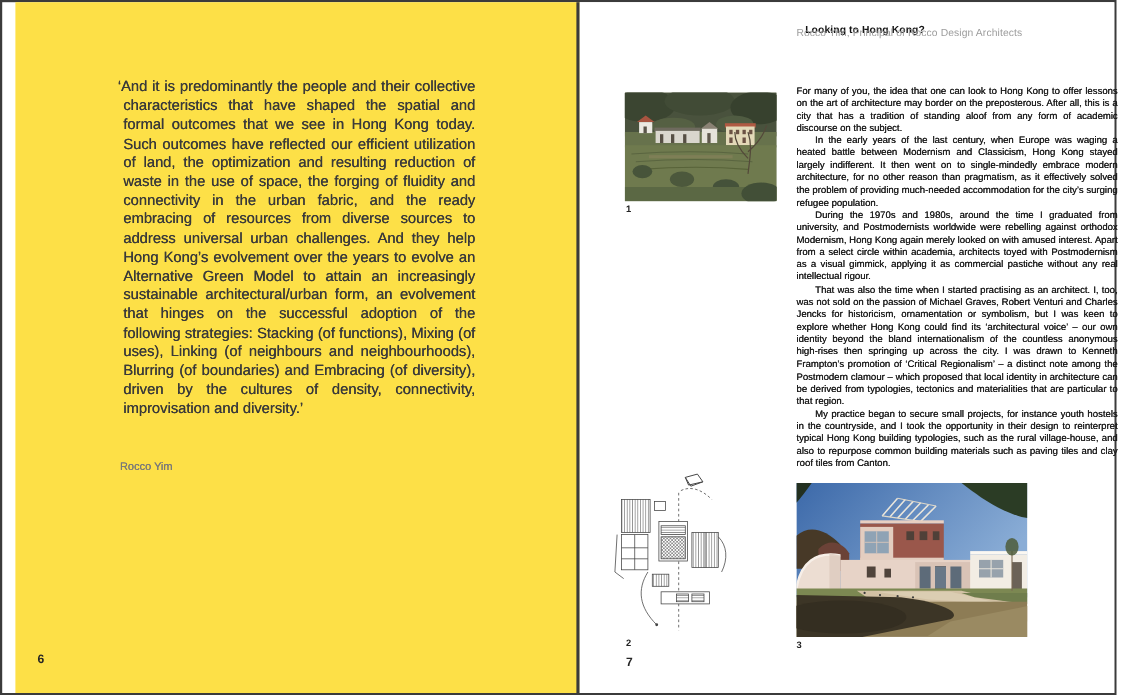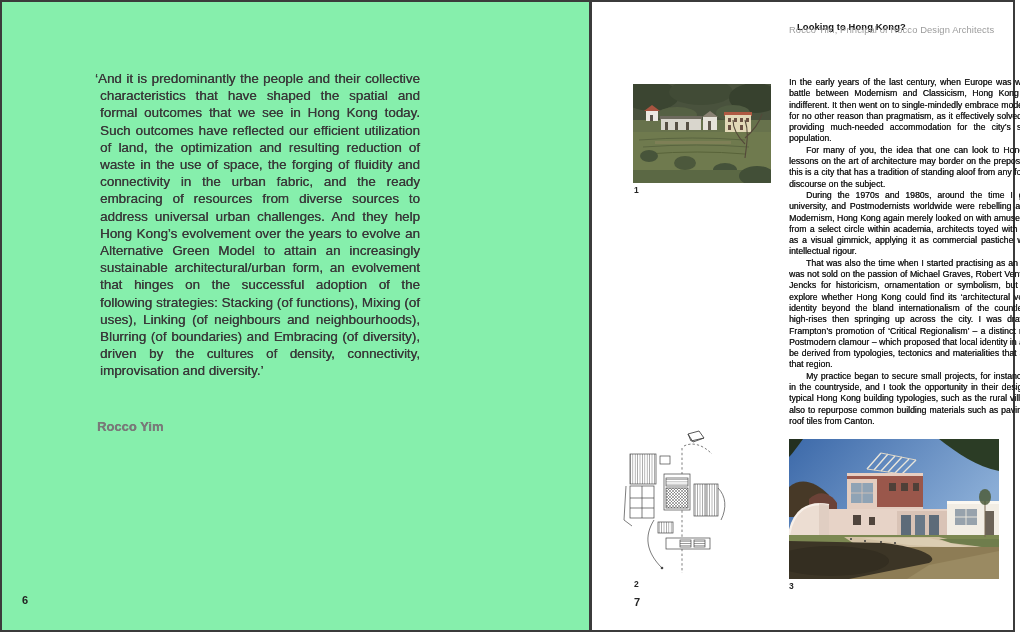--- a/index.html
+++ b/index.html
@@ -8,35 +8,36 @@
     background:#ffffff;
     font-family:"Liberation Sans", sans-serif;
   }
   .spread {
     position:absolute; left:0; top:0; width:1015px; height:632px;
     box-sizing:border-box; border:2px solid #3b3b3b;
     display:flex; background:#fff;
   }
   .page { position:relative; box-sizing:border-box; height:100%; }
   .page-left {
-    width:590px; flex:none; background:#86efac;
+    width:513px; flex:none; background:#fde047;
     border-right:3px solid #3b3b3b;
+    margin-left:12px;
   }
   .page-right { flex:1; background:#ffffff; }
 
   
   .quote {
     position:absolute; left:93px; top:68px; width:320px; margin:0;
     font-size:13.4px; line-height:17.2px; font-weight:500; color:#3a3a3a;
     text-align:justify; padding-left:5px; text-indent:-5px;
     text-shadow:0.25px 0 0 #3a3a3a;
   }
   .attribution {
     position:absolute; left:95px; top:417px;
-    font-size:13px; font-weight:700; color:#797979;
+    font-size:10px; font-weight:400; color:#797979;
     text-shadow:0.2px 0 0 #797979;
   }
   .pagenum { position:absolute; font-size:11px; font-weight:700; color:#242424; }
   .pn-left  { left:20px; top:592px; }
   .pn-right { left:42px; top:594px; }
 
   
   .art-title {
     position:absolute; left:197px; top:11px; margin:8px;
     font-size:9.4px; font-weight:700; color:#141414; letter-spacing:0.1px;
@@ -126,22 +127,22 @@
         <ellipse cx="92" cy="86" rx="12" ry="7" fill="#45523a"></ellipse>
         <rect y="86" width="138" height="13" fill="#5b6844"></rect>
         <ellipse cx="124" cy="92" rx="18" ry="10" fill="#424f37"></ellipse>
 
         <path d="M112,74 C114,58 116,48 112,36 M112,54 C120,47 126,40 129,30 M112,60 C104,52 100,44 100,36" stroke="#54493a" stroke-width="1.1" fill="none"></path>
       </svg>
     </figure>
     <div class="figno fn1">1</div>
 
     <div class="bodycol">
+      <p>For many of you, the idea that one can look to Hong Kong to offer lessons on the art of architecture may border on the preposterous. After all, this is a city that has a tradition of standing aloof from any form of academic discourse on the subject.</p>
       <p>In the early years of the last century, when Europe was waging a heated battle between Modernism and Classicism, Hong Kong stayed largely indifferent. It then went on to single-mindedly embrace modern architecture, for no other reason than pragmatism, as it effectively solved the problem of providing much-needed accommodation for the city’s surging refugee population.</p>
-      <p>For many of you, the idea that one can look to Hong Kong to offer lessons on the art of architecture may border on the preposterous. After all, this is a city that has a tradition of standing aloof from any form of academic discourse on the subject.</p>
       <p>During the 1970s and 1980s, around the time I graduated from university, and Postmodernists worldwide were rebelling against orthodox Modernism, Hong Kong again merely looked on with amused interest. Apart from a select circle within academia, architects toyed with Postmodernism as a visual gimmick, applying it as commercial pastiche without any real intellectual rigour.</p>
       <p>That was also the time when I started practising as an architect. I, too, was not sold on the passion of Michael Graves, Robert Venturi and Charles Jencks for historicism, ornamentation or symbolism, but I was keen to explore whether Hong Kong could find its ‘architectural voice’ – our own identity beyond the bland internationalism of the countless anonymous high-rises then springing up across the city. I was drawn to Kenneth Frampton’s promotion of ‘Critical Regionalism’ – a distinct note among the Postmodern clamour – which proposed that local identity in architecture can be derived from typologies, tectonics and materialities that are particular to that region.</p>
       <p>My practice began to secure small projects, for instance youth hostels in the countryside, and I took the opportunity in their design to reinterpret typical Hong Kong building typologies, such as the rural village-house, and also to repurpose common building materials such as paving tiles and clay roof tiles from Canton.</p>
     </div>
 
     <figure class="fig2">
       <svg viewBox="0 0 118 150" preserveAspectRatio="none">
         <defs>
           <pattern id="hv" width="2.4" height="4" patternUnits="userSpaceOnUse">
             <path d="M1.2,0 V4" stroke="#555" stroke-width="0.5"></path>

